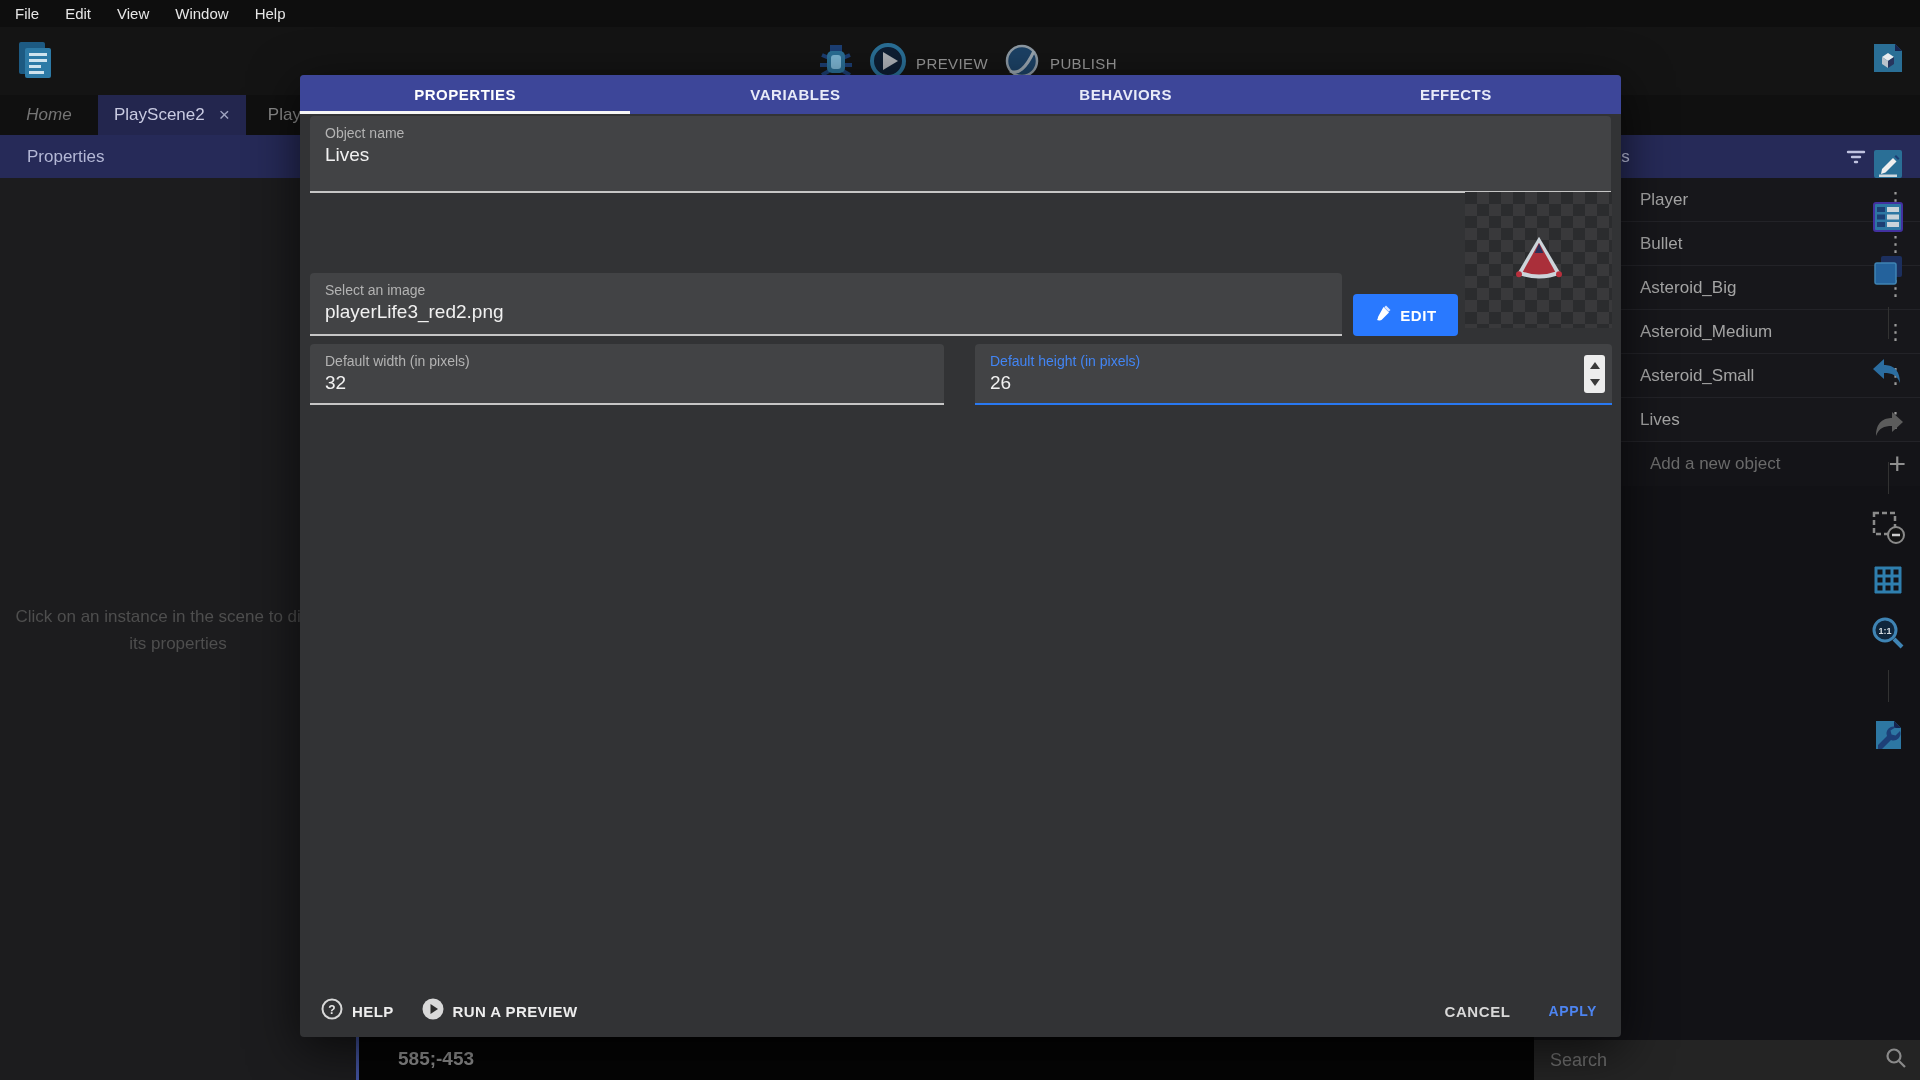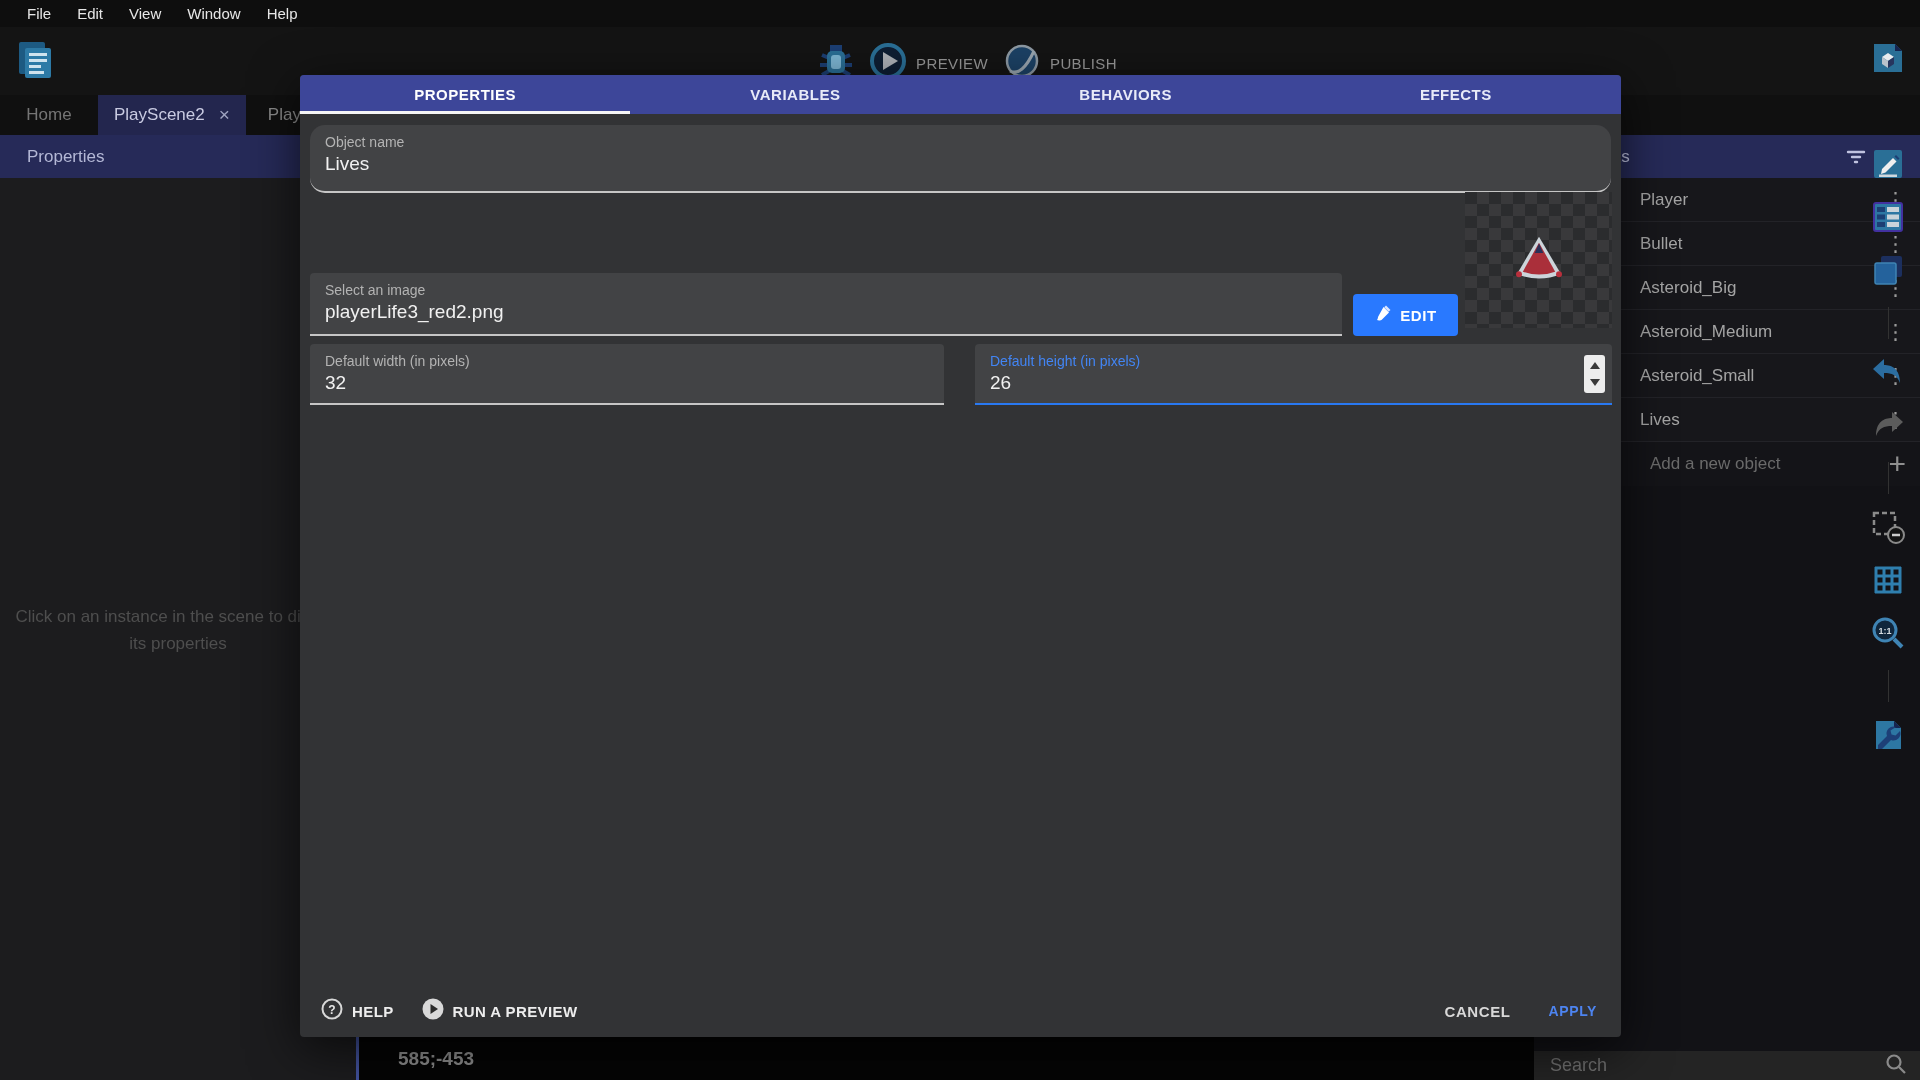--- a/index.html
+++ b/index.html
@@ -2,37 +2,37 @@
 <html><head>
 <meta charset="utf-8">
 <style>
   * { margin:0; padding:0; box-sizing:border-box; }
   html,body { background:#000; }
   body { font-family:"Liberation Sans", sans-serif; }
   .screen { position:relative; width:1920px; height:1080px; overflow:hidden; background:#0a0a0a; }
 
   
   .menubar { position:absolute; left:0; top:0; width:1920px; height:27px; background:#0e0e0e;
-             display:flex; align-items:center; padding-left:16px; gap:4px; z-index:5; }
+             display:flex; align-items:center; padding-left:4px; gap:4px; z-index:5; }
   .menu-item { color:#e6e6e6; font-size:15px; padding:0 11px; line-height:27px; }
 
   
   .toolbar { position:absolute; left:0; top:27px; width:1920px; height:68px; background:#141414; z-index:5; }
   .pm-btn { position:absolute; left:12px; top:10px; width:46px; height:46px; background:none; border:none; cursor:pointer; }
   .toolbar-center { position:absolute; left:818px; top:14px; display:flex; align-items:center; gap:14px;justify-content:flex-end; }
   .tb-group { display:flex; align-items:center; gap:8px; cursor:pointer; }
   .tb-label { color:#9a9a9a; font-size:15px; letter-spacing:0.4px; }
   .toolbar-right { position:absolute; right:14px; top:15px; display:flex; align-items:center; gap:17px;flex-direction:column; }
   .tb-icon { width:36px; height:36px; display:flex; align-items:center; justify-content:center; cursor:pointer; }
   .tb-sep { width:1px; height:32px; background:#323232; }
 
   
   .tabrow { position:absolute; left:0; top:95px; width:1920px; height:40px; background:#101010; display:flex; z-index:5; }
   .tab { height:40px; display:flex; align-items:center; font-size:17px; }
-  .tab-home { width:98px; justify-content:center; color:#757575; }
+  .tab-home { width:98px; justify-content:center; color:#757575;font-style:italic; }
   .tab-active { background:#23264e; color:#c9cbe2; padding:0 16px; gap:14px; }
   .tab-close { color:#9fa3c0; font-size:19px; cursor:pointer; }
   .tab-partial { color:#8a8a8a; padding:0 16px; margin-left:6px; }
 
   
   .left-panel { position:absolute; left:0; top:135px; width:356px; bottom:0; background:#1c1c1e; z-index:4; }
   .panel-header { height:43px; background:#262a58; display:flex; align-items:center; }
   .left-panel .panel-header { padding-left:27px; color:#b4b8d6; font-size:17px; }
   .left-hint { position:absolute; top:468px; left:0; width:100%; padding:0 8px; text-align:center;
                color:#4e4e4e; font-size:17px; line-height:27px; }
@@ -49,39 +49,39 @@
   .hdr-icon { position:absolute; top:10px; width:24px; height:24px; display:flex; align-items:center; justify-content:center; cursor:pointer; }
   .hdr-filter { right:52px; }
   .hdr-close { right:12px; color:#c6c9e2; font-size:21px; line-height:24px; }
   .obj-row { position:relative; height:44px; background:#17171b; border-bottom:1px solid #232328;
              display:flex; align-items:center; cursor:pointer; }
   .obj-name { padding-left:106px; color:#a4a4a4; font-size:17px; }
   .kebab { position:absolute; right:14px; top:50%; transform:translateY(-50%); color:#9b9b9b; font-size:21px; cursor:pointer; }
   .add-row { position:relative; height:44px; background:#141418; display:flex; align-items:center; cursor:pointer; }
   .add-label { padding-left:116px; color:#6a6a6a; font-size:17px; }
   .add-plus { position:absolute; right:14px; top:50%; transform:translateY(-50%); color:#8f8f8f; font-size:30px; font-weight:300; }
-  .search-bar { position:absolute; left:0; right:0; bottom:0; height:29px; background:#242424; display:flex; align-items:center; }
+  .search-bar { position:absolute; left:0; right:0; bottom:0; height:40px; background:#242424; display:flex; align-items:center; }
   .search-input { flex:1; background:transparent; border:none; outline:none; color:#bdbdbd;
                   font-size:18px; padding-left:16px; font-family:"Liberation Sans", sans-serif; }
   .search-input::placeholder { color:#6f6f6f; }
   .search-icon { margin-right:12px; }
 
   
   .dialog { position:absolute; left:300px; top:75px; width:1321px; height:962px; background:#323335;
             border-radius:4px; box-shadow:0 12px 50px rgba(0,0,0,0.65); z-index:100; }
   .dtabs { position:relative; height:39px; background:#3d4699; border-radius:4px 4px 0 0; display:flex; }
   .dtab { flex:1; display:flex; align-items:center; justify-content:center; color:#e8eaf8;
           font-size:15px; font-weight:bold; letter-spacing:0.5px; cursor:pointer; }
   .dtab.active { color:#ffffff; }
   .dtab-indicator { position:absolute; left:0; bottom:0; width:25%; height:3px; background:#f5f5f5; }
 
   .field { position:absolute; background:#424345; border-radius:4px 4px 0 0; border-bottom:2px solid #c6c6c6; cursor:text; }
   .field-label { position:absolute; left:15px; top:9px; color:#b3b3b3; font-size:14px; }
   .field-value { position:absolute; left:15px; top:28px; color:#f1f1f1; font-size:19px; }
-  .f-objname { left:10px; top:50px; width:1301px; height:68px;border-radius:15px; }
+  .f-objname { left:10px; top:41px; width:1301px; height:77px; }
   .f-image  { left:10px; top:198px; width:1032px; height:63px; }
   .f-width  { left:10px; top:269px; width:634px; height:61px; }
   .f-height { left:675px; top:269px; width:637px; height:61px; border-bottom-color:#2979f2; }
   .f-height .field-label { color:#4285f4; }
 
   .edit-btn { position:absolute; left:1053px; top:219px; width:105px; height:42px; background:#2979ff;
               border:none; border-radius:4px; color:#fff; font-size:15px; font-weight:bold; letter-spacing:0.6px;
               display:flex; align-items:center; justify-content:center; gap:9px; cursor:pointer;
               font-family:"Liberation Sans", sans-serif; }
 

